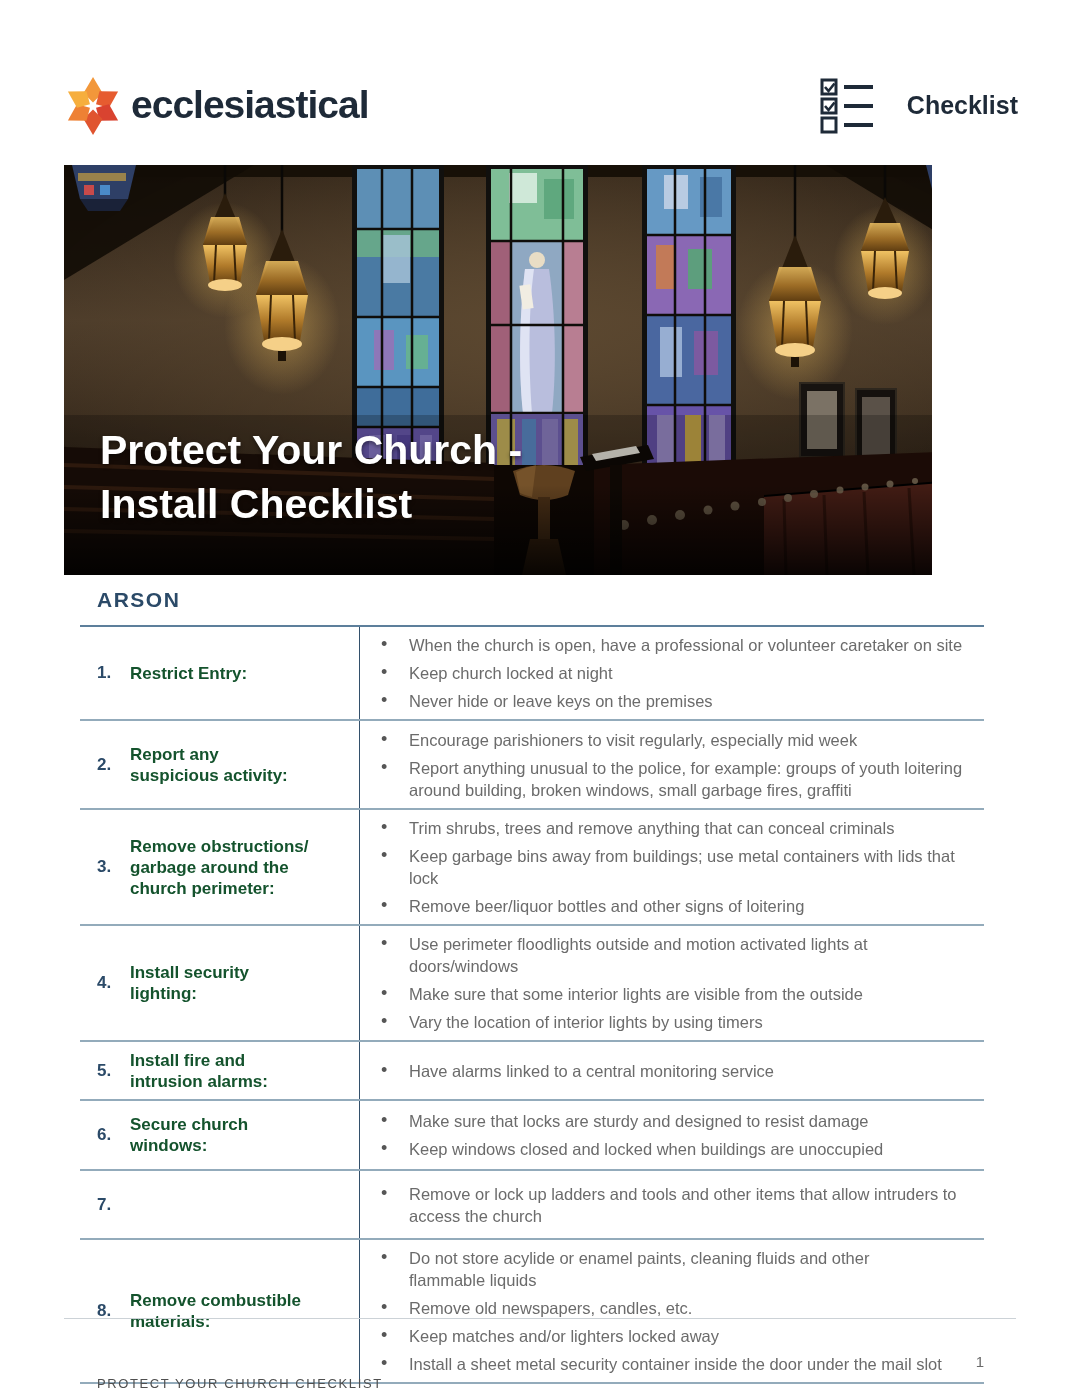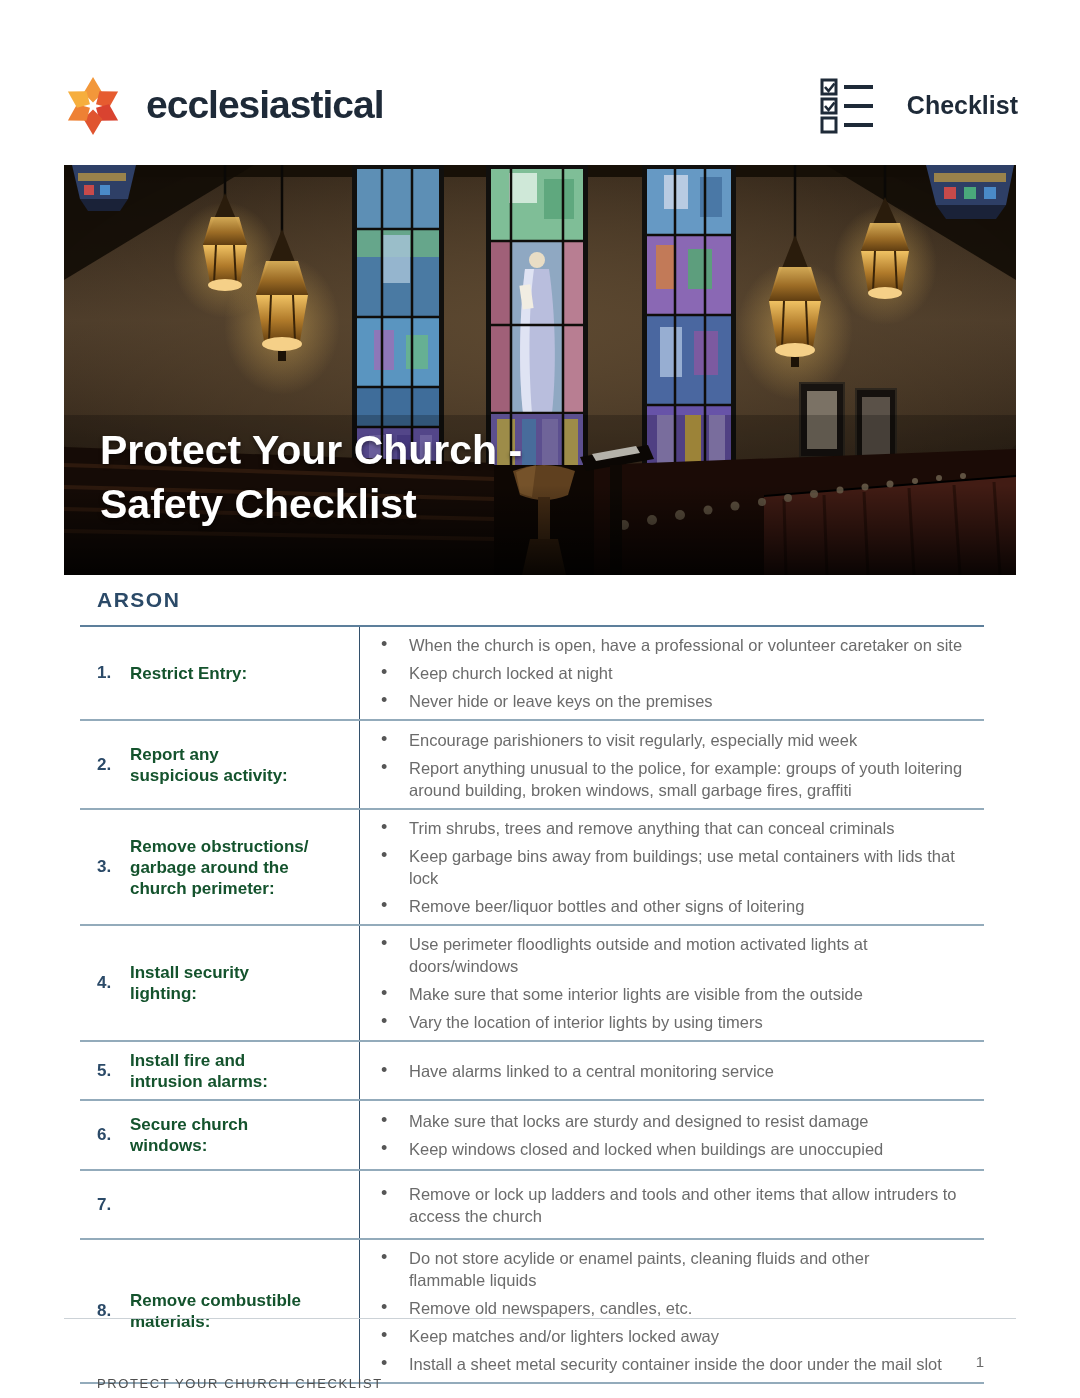--- a/index.html
+++ b/index.html
@@ -3,26 +3,26 @@
 <meta charset="utf-8">
 <style>
   html,body{margin:0;padding:0;}
   body{
     width:1080px;height:1398px;position:relative;background:#ffffff;
     font-family:"Liberation Sans",sans-serif;overflow:hidden;
   }
   
   .header{position:absolute;top:72px;left:64px;right:62px;height:66px;
     display:flex;justify-content:space-between;align-items:center;}
-  .brand{display:flex;align-items:center;gap:24px;}
+  .brand{display:flex;align-items:center;gap:9px;}
   .brand-name{font-size:39px;font-weight:bold;color:#1e2a38;letter-spacing:-1px;}
   .doc-badge{display:flex;align-items:center;gap:32px;}
   .doc-label{font-size:25px;font-weight:bold;color:#1e2a38;}
   
-  .hero{position:absolute;top:165px;left:64px;width:952px;height:410px;overflow:hidden;}
+  .hero{position:absolute;top:165px;left:64px;width:868px;height:410px;overflow:hidden;}
   .hero svg{display:block;}
   .hero-title{position:absolute;left:36px;top:258px;color:#ffffff;font-weight:bold;
     font-size:41px;line-height:54px;text-shadow:0 2px 4px rgba(0,0,0,.45);}
   
   .section-heading{position:absolute;top:588px;left:97px;font-size:21px;font-weight:bold;
     color:#2b4a68;letter-spacing:1.5px;}
   
   .table{position:absolute;top:625px;left:80px;width:904px;border-top:2px solid #5d7f9b;}
   .row{display:flex;border-bottom:2px solid #93abbb;}
   .row:nth-child(1){min-height:90px}.row:nth-child(2){min-height:87px}
@@ -293,21 +293,21 @@
     <path d="M449,306 Q465,300 480,299 L480,335 Q466,334 456,330 Z" fill="#96腰28" opacity="0"></path>
     <path d="M452,307 Q462,302 472,300 L468,332 Q460,330 456,328 Z" fill="#a87a40" opacity="0.6"></path>
     <rect x="474" y="332" width="12" height="42" fill="#5a3a1c"></rect>
     <polygon points="466,374 494,374 502,410 458,410" fill="#4a2e14"></polygon>
 
     <rect x="0" y="250" width="952" height="160" fill="#000000" opacity="0.22"></rect>
     <rect x="0" y="320" width="952" height="90" fill="url(#fadeBottom)"></rect>
   </svg>
   <div class="hero-title">
     <div>Protect Your Church -</div>
-    <div>Safety Checklist</div>
+    <div>Install Checklist</div>
   </div>
 </div>
 
 <div class="section-heading">ARSON</div>
 
 <div class="table">
   <div class="row">
     <div class="cell-left">
       <span class="row-number">1.</span>
       <span class="row-label">Restrict Entry:</span>

